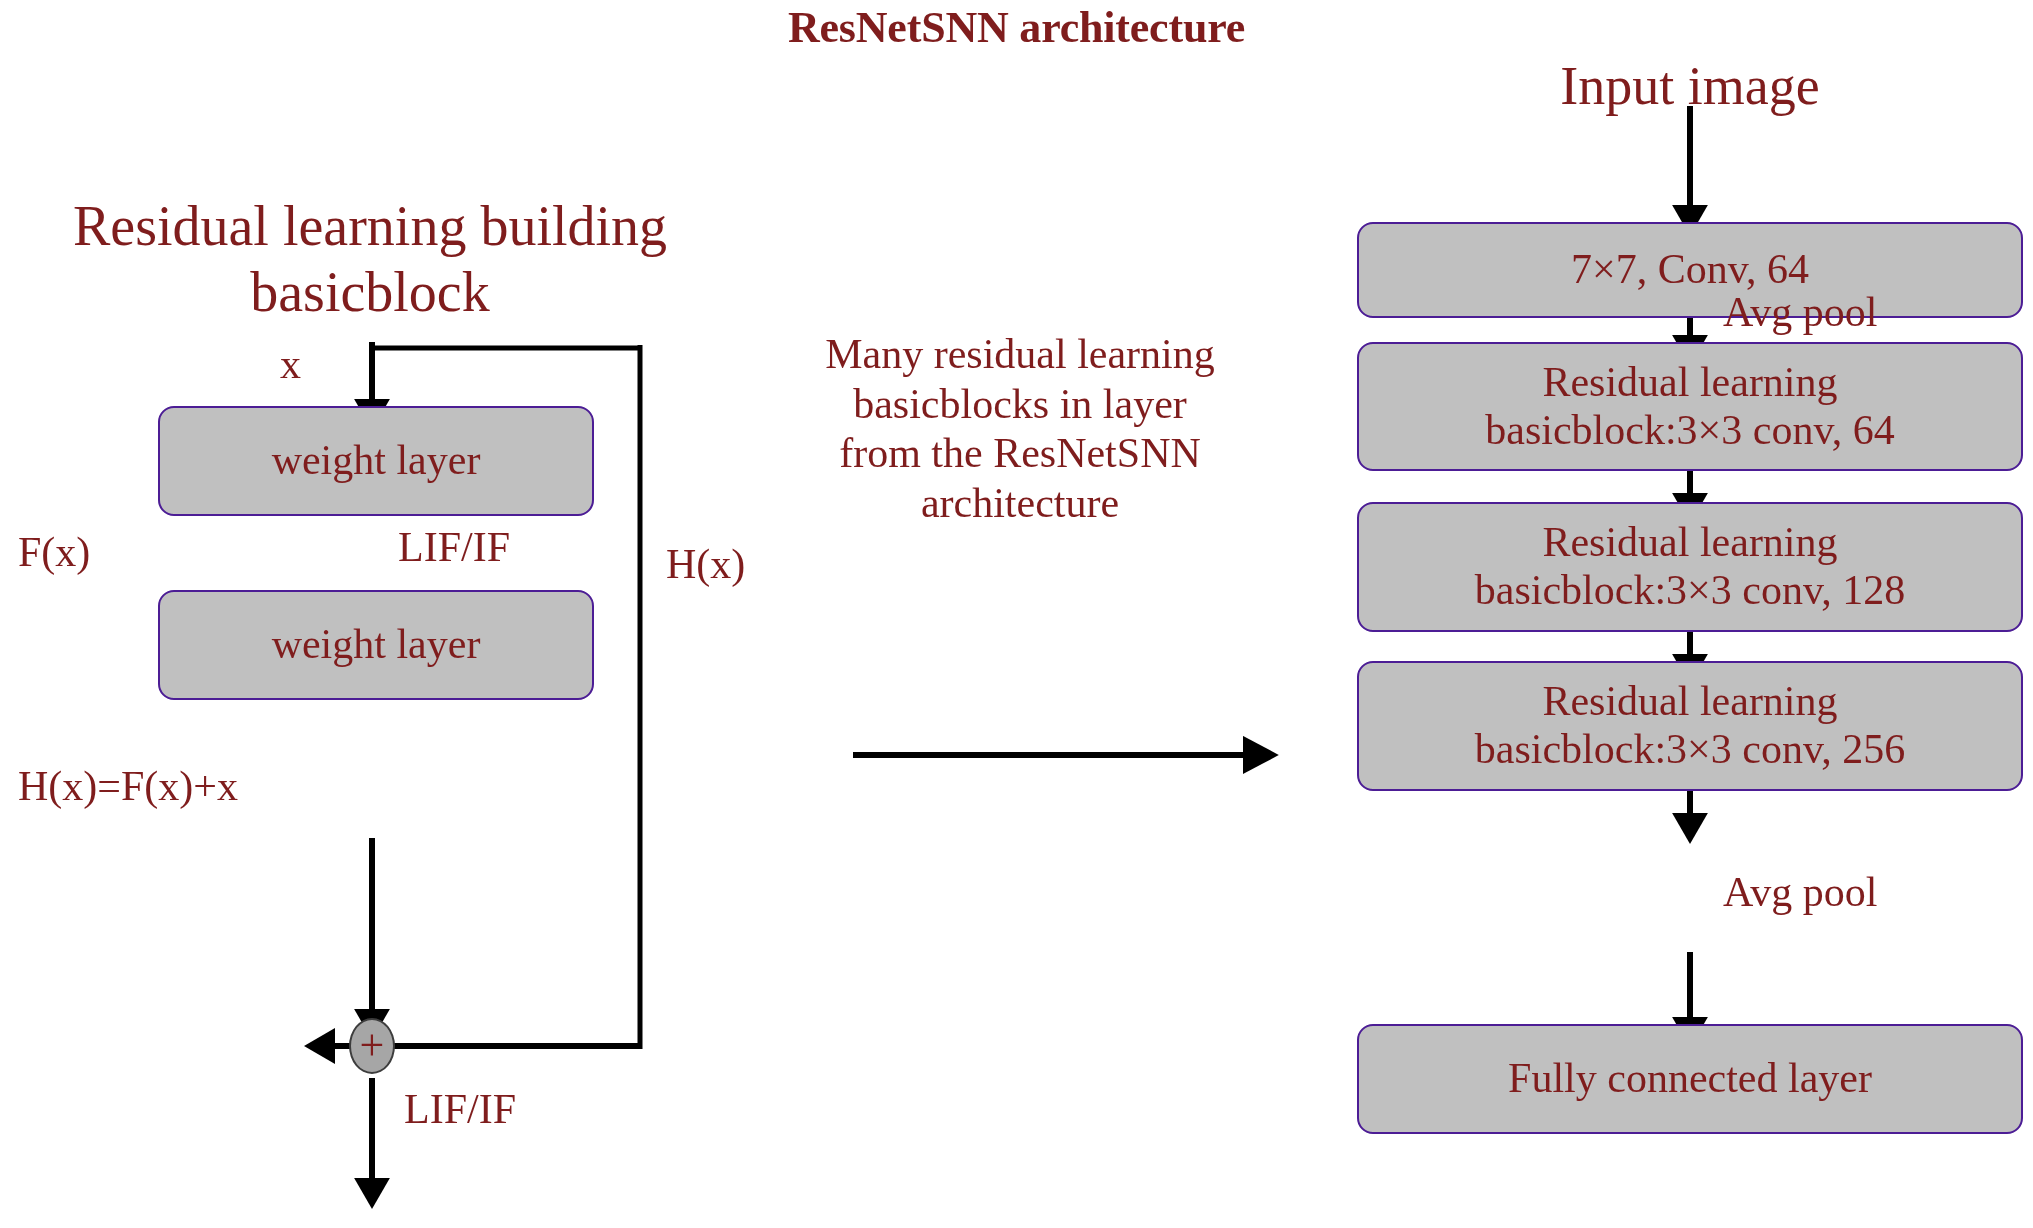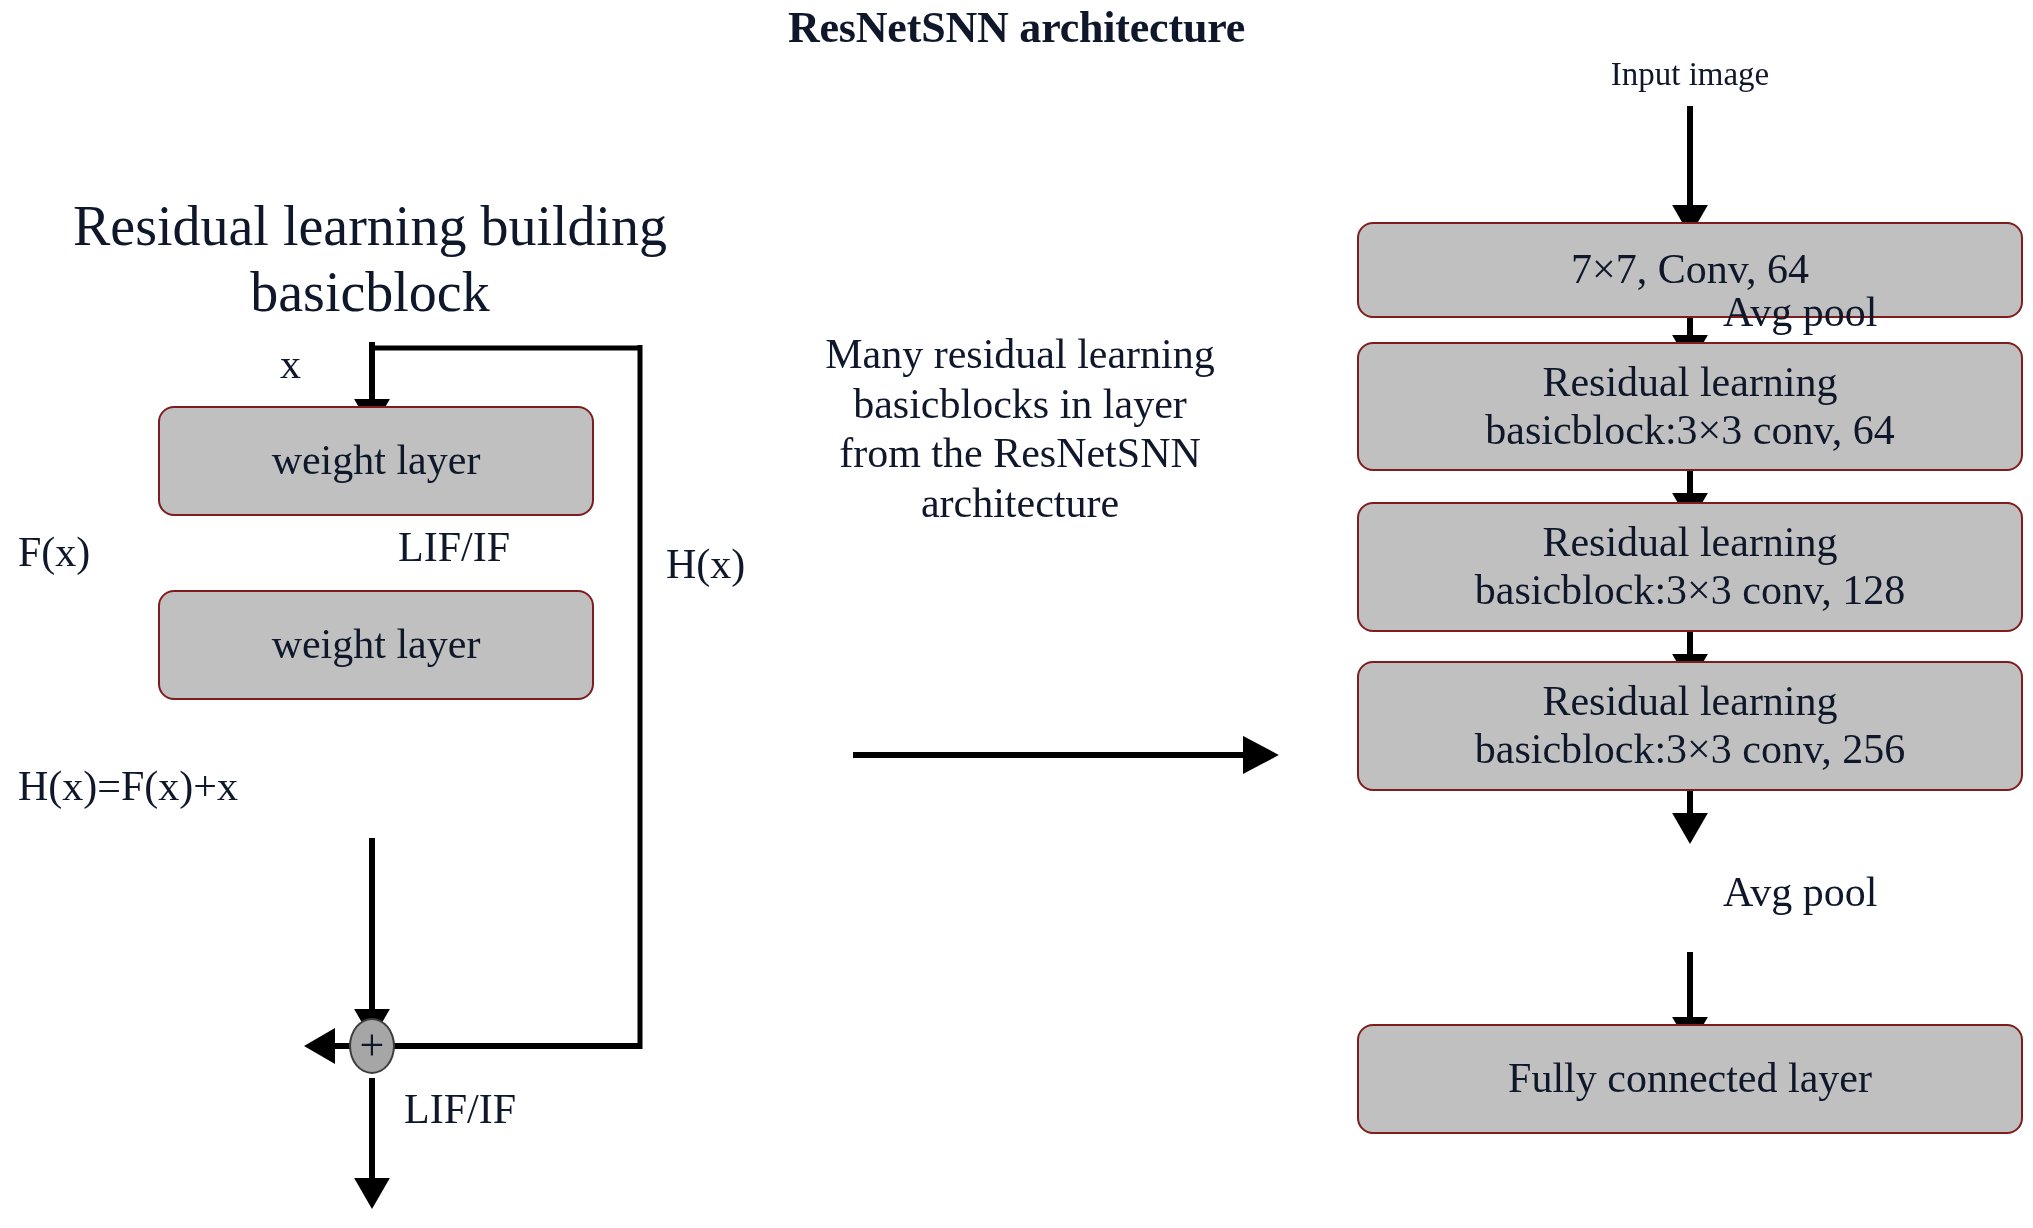--- a/index.html
+++ b/index.html
@@ -7,21 +7,21 @@
     padding: 0;
     background: #ffffff;
   }
   #root {
     position: relative;
     width: 2033px;
     height: 1228px;
     background: #ffffff;
     overflow: hidden;
     font-family: "Liberation Serif", "DejaVu Serif", serif;
-    color: #0f172a;
+    color: #7f1d1d;
   }
   .abs { position: absolute; }
 
   
   #title {
     left: 0; top: 2px;
     width: 2033px;
     text-align: center;
     font-size: 44px;
     font-weight: bold;
@@ -32,21 +32,21 @@
   .ctext {
     text-align: center;
     line-height: 1.18;
     font-size: 42px;
   }
   .italic { }
 
   
   .gbox {
     background: #c0c0c0;
-    border: 2px solid #7f1d1d;
+    border: 2px solid #4c1d95;
     border-radius: 16px;
     display: flex;
     align-items: center;
     justify-content: center;
     text-align: center;
     line-height: 1.14;
     box-sizing: border-box;
   }
   .gbox .inner { width: 100%; padding: 0 6px; }
 
@@ -143,21 +143,21 @@
 
   <div class="abs italic" style="left:404px; top:1085px; font-size:42px;">LIF/IF</div>
 
   <div class="abs ctext" style="left:750px; top:330px; width:540px; font-size:42px;">
     <div>Many residual learning</div>
     <div>basicblocks in layer</div>
     <div>from the ResNetSNN</div>
     <div>architecture</div>
   </div>
 
-  <div class="abs ctext" style="left:1390px; top:55px; width:600px; font-size:33px;">Input image</div>
+  <div class="abs ctext" style="left:1390px; top:55px; width:600px; font-size:54px;">Input image</div>
 
   <div class="abs gbox" style="left:1357px; top:222px; width:666px; height:96px; font-size:42px;">
     <div class="inner">7×7, Conv, 64</div>
   </div>
 
   <div class="abs italic" style="left:1723px; top:288px; font-size:42px;">Avg pool</div>
 
   <div class="abs gbox" style="left:1357px; top:342px; width:666px; height:129px; font-size:42px;">
     <div class="inner">
       <div>Residual learning</div>

